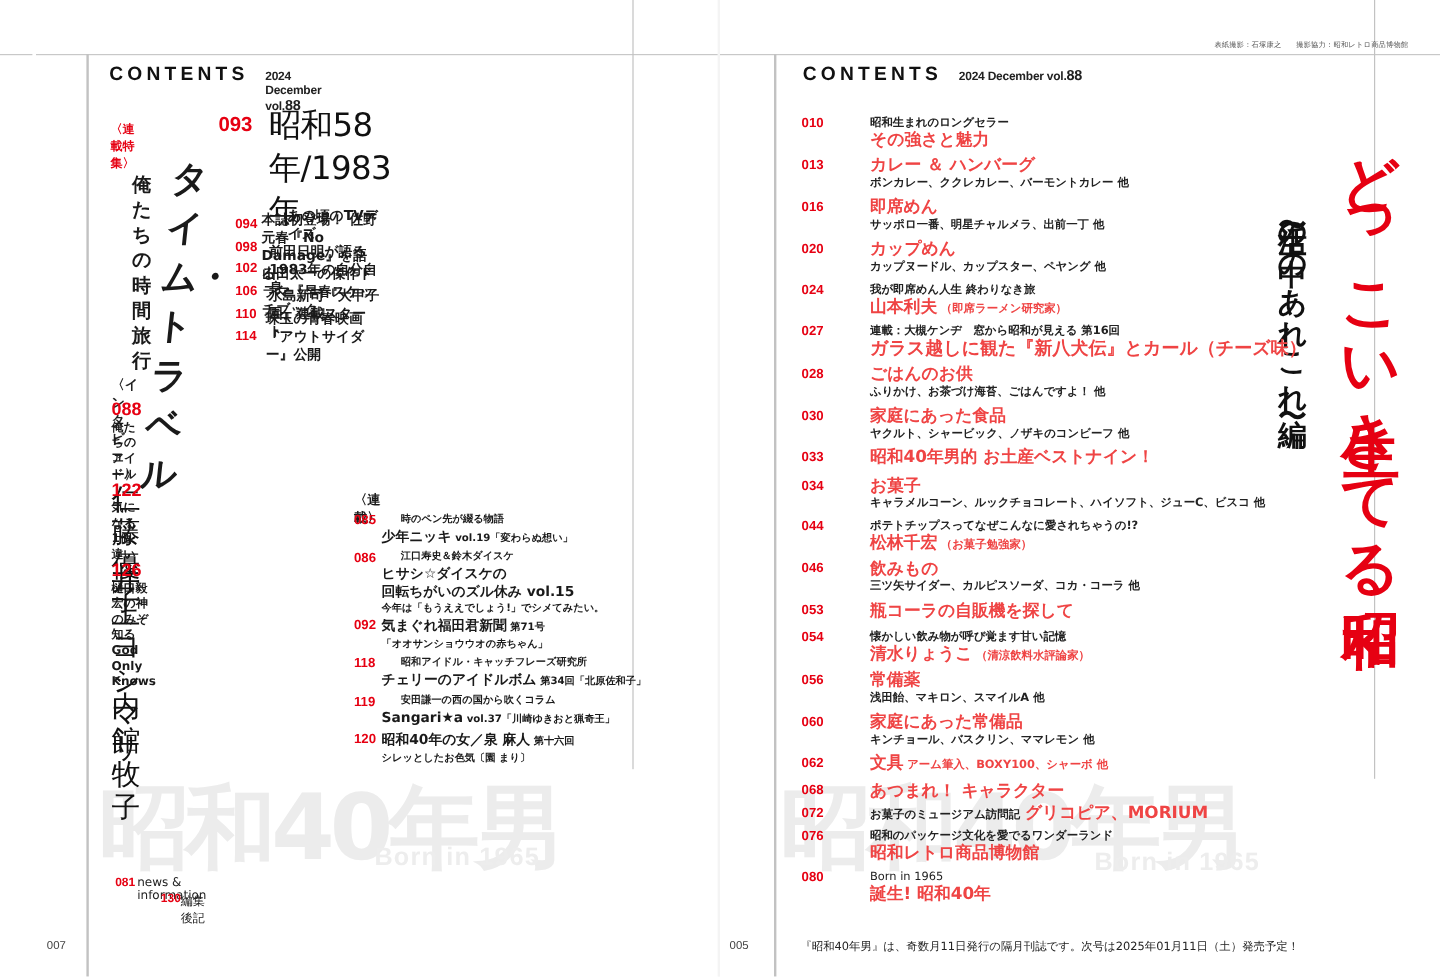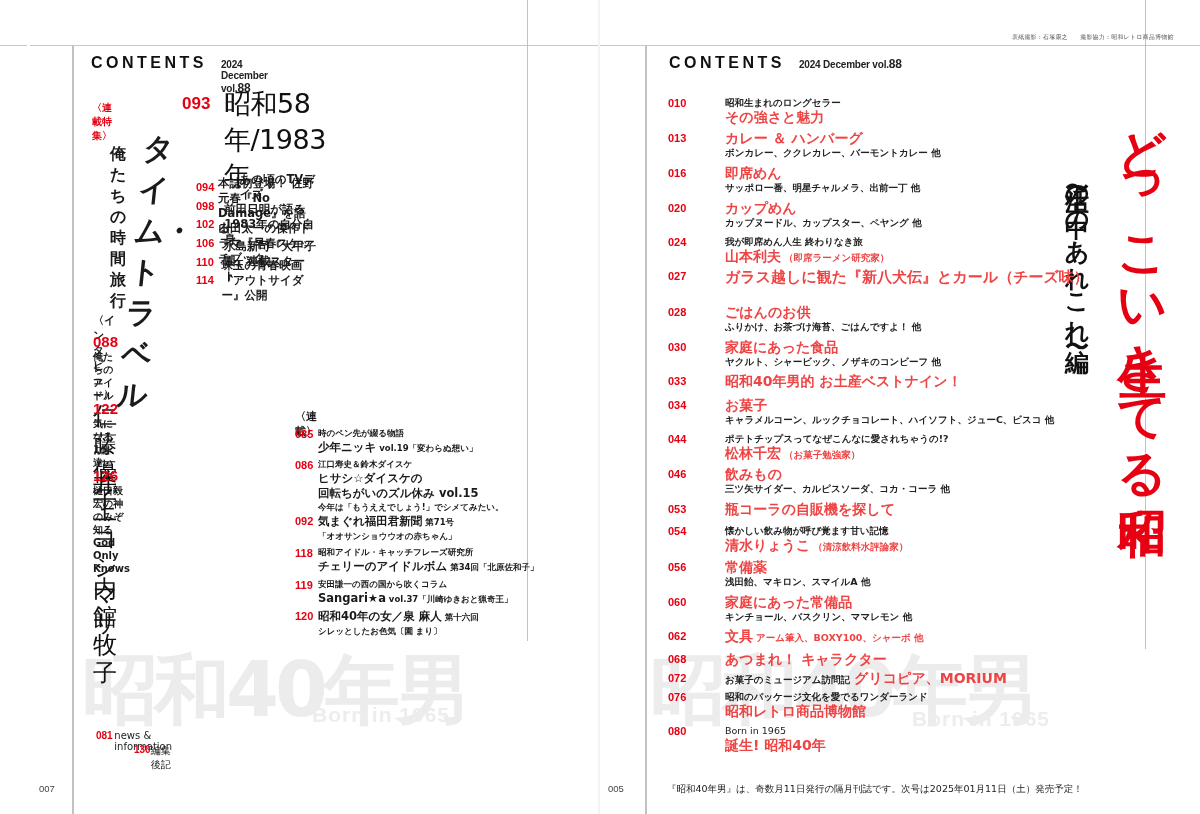--- a/index.html
+++ b/index.html
@@ -44,21 +44,21 @@
   .iv { position: absolute; left: 93px; }
   .iv .num { font-size: 15px; display: block; line-height: 16px; }
   .iv .kicker { font-size: 10px; font-weight: 700; display: block; line-height: 13px; }
   .iv .name { font-family: "DejaVu Serif", "Liberation Serif", serif; font-size: 24px; font-weight: 400; display: block; line-height: 28px; color: #111; }
 
   
   .serial-label { position: absolute; left: 295px; top: 409px; font-size: 11px; font-weight: 700; }
   .serial { position: absolute; left: 295px; }
   .serial .num { font-size: 11px; position: absolute; left: 0; top: 1px; }
   .serial .body { position: absolute; left: 23px; top: 0; white-space: nowrap; }
-  .serial .k { font-size: 8.5px; font-weight: 700; display: block; line-height: 13px; }
+  .serial .k { font-size: 8.5px; font-weight: 700; display: block; line-height: 13px; margin-left: 16px; }
   .serial .m { font-size: 11.5px; font-weight: 700; display: block; line-height: 15px; }
   .serial .m small { font-size: 8.5px; font-weight: 700; text-align: center; }
   .serial .n { font-size: 8.5px; font-weight: 700; display: block; line-height: 13px; }
 
   .misc { position: absolute; left: 96px; font-size: 10px; display: flex; }
   .misc .num { width: 27px; font-size: 10px; }
   .misc .t { font-size: 10px; color: #222; }
 
   .folio { position: absolute; font-size: 9.5px; color: #444; font-family: "Liberation Sans", sans-serif; }
 
@@ -270,20 +270,21 @@
         <div class="entry" style="top:235px;">
           <span class="num" style="top:1px;">024</span>
           <div class="body">
               <span class="k">我が即席めん人生 終わりなき旅</span>
               <span class="m"><span>山本利夫</span><small>（即席ラーメン研究家）</small></span>
             </div>
         </div>
         <div class="entry" style="top:269px;">
           <span class="num" style="top:1px;">027</span>
           <div class="body">
+              <span class="k">連載：大槻ケンヂ　窓から昭和が見える 第16回</span>
               <span class="m" style="font-size:15px;">ガラス越しに観た『新八犬伝』とカール（チーズ味）</span>
             </div>
         </div>
         <div class="entry" style="top:304px;">
           <span class="num" style="top:2px;">028</span>
           <div class="body">
               <span class="m">ごはんのお供</span>
               <span class="s">ふりかけ、お茶づけ海苔、ごはんですよ！ 他</span>
             </div>
         </div>

